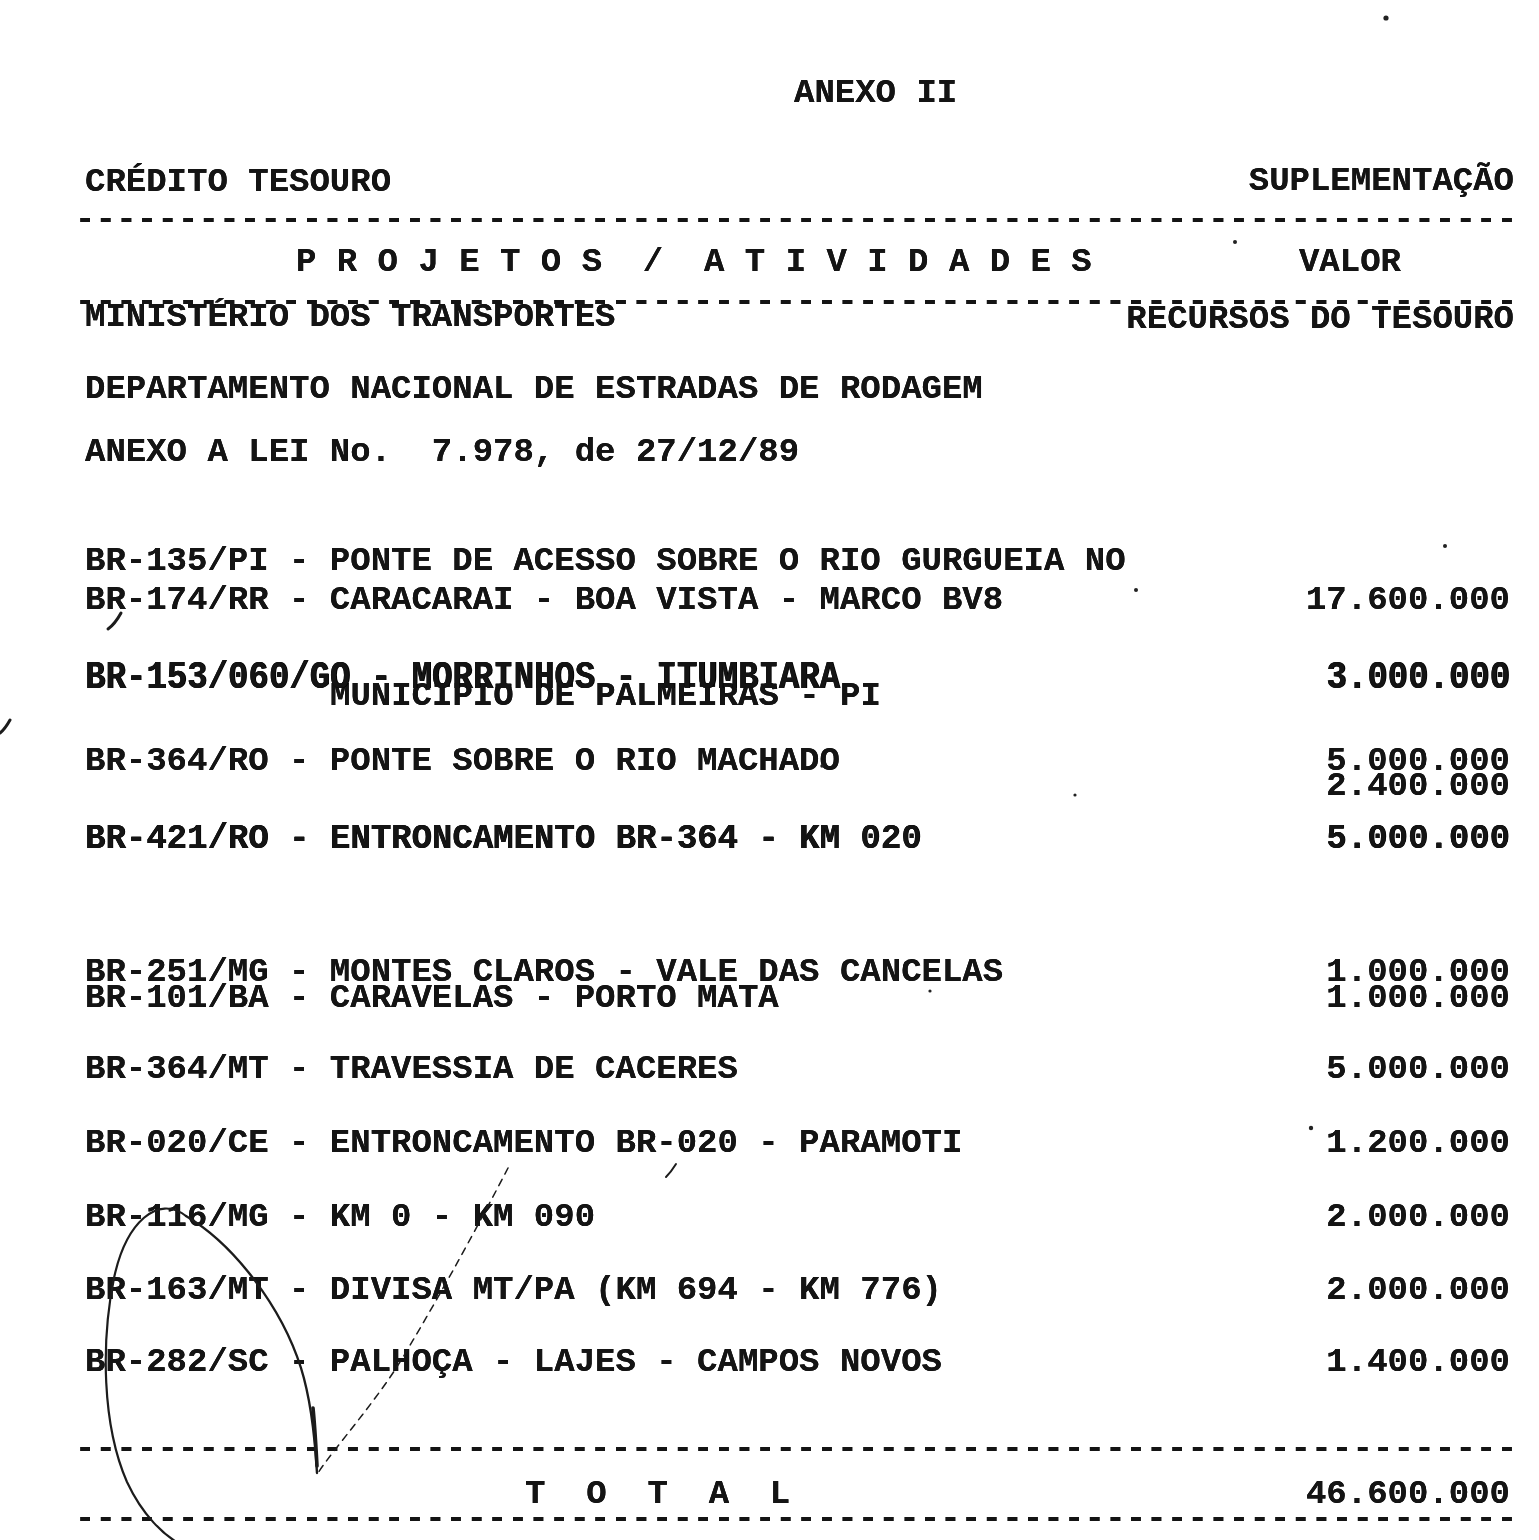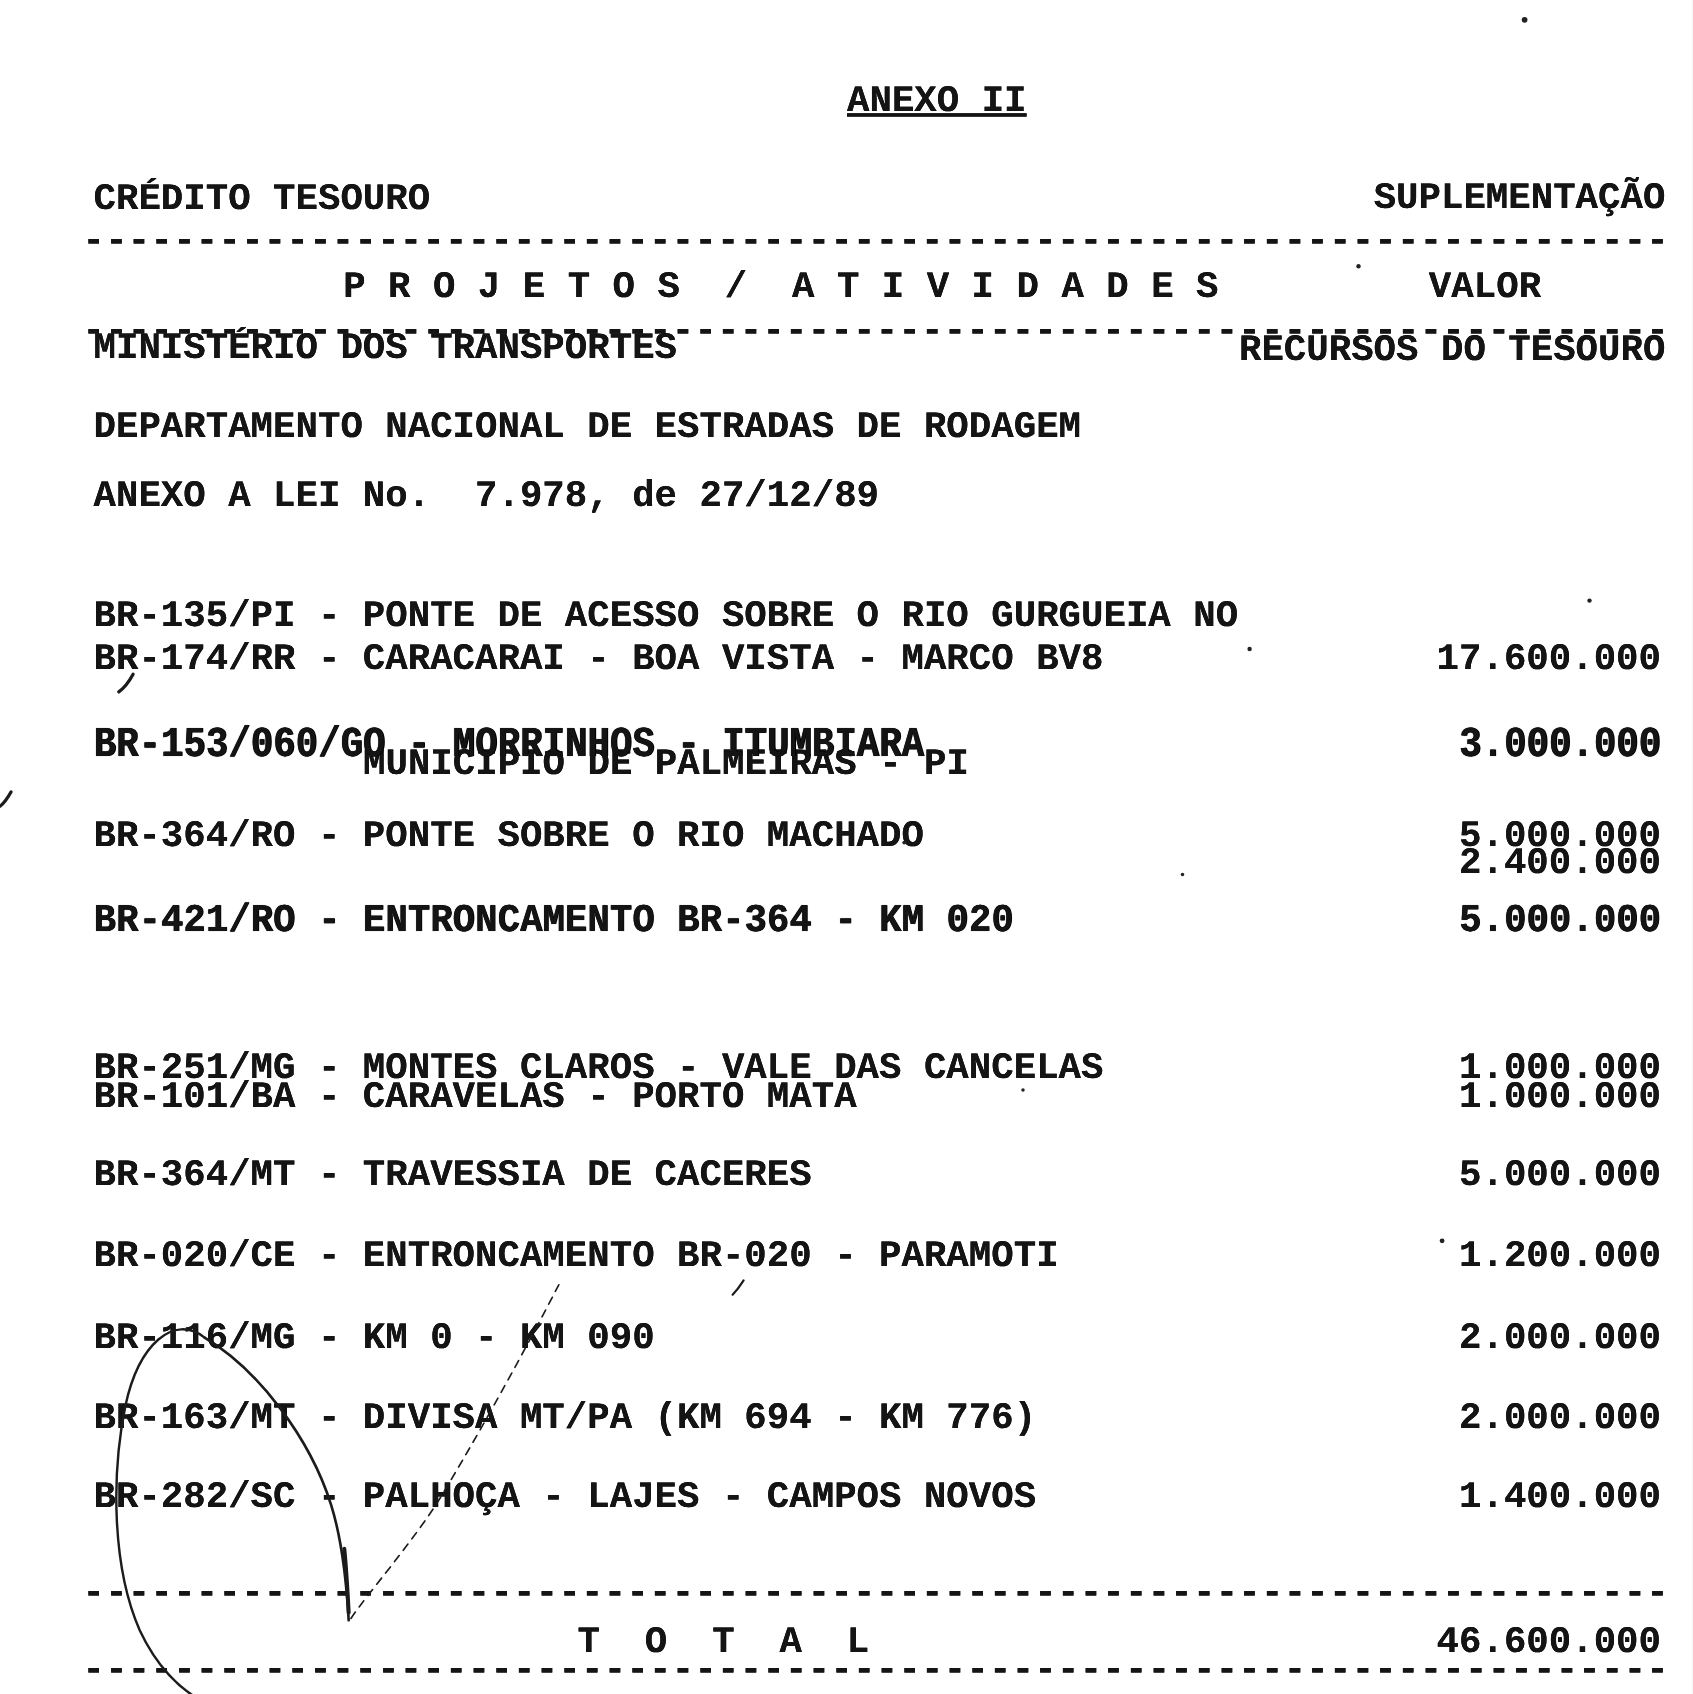--- a/index.html
+++ b/index.html
@@ -35,31 +35,31 @@
 <body>
 
 <div class="page">
 
   <div class="abs hdr-left" style="left:85px;top:70px;">
     <div>CRÉDITO TESOURO</div>
     <div>MINISTÉRIO DOS TRANSPORTES</div>
     <div>ANEXO A LEI No.  7.978, de 27/12/89</div>
   </div>
 
-  <div class="abs" style="left:770px;top:74px;text-decoration:underline;">ANEXO II</div>
+  <div class="abs" style="left:794px;top:74px;">ANEXO II</div>
 
   <div class="abs hdr-right" style="right:25px;top:66px;">
     <div>SUPLEMENTAÇÃO</div>
     <div>RECURSOS DO TESOURO</div>
   </div>
 
   <div class="abs divider" style="top:200px;">----------------------------------------------------------------------</div>
   <div class="abs divider" style="top:282px;">----------------------------------------------------------------------</div>
 
-  <div class="abs" style="left:312px;top:243px;">P R O J E T O S  /  A T I V I D A D E S</div>
+  <div class="abs" style="left:296px;top:243px;">P R O J E T O S  /  A T I V I D A D E S</div>
   <div class="abs" style="right:138px;top:243px;">VALOR</div>
 
   <div class="abs" style="left:85px;top:370px;">DEPARTAMENTO NACIONAL DE ESTRADAS DE RODAGEM</div>
 
   <div class="row" style="top:449px;">
     <div class="cell-label">
       <div>BR-135/PI - PONTE DE ACESSO SOBRE O RIO GURGUEIA NO</div>
       <div class="indent2">MUNICIPIO DE PALMEIRAS - PI</div>
     </div>
     <div class="cell-value">2.400.000</div>

